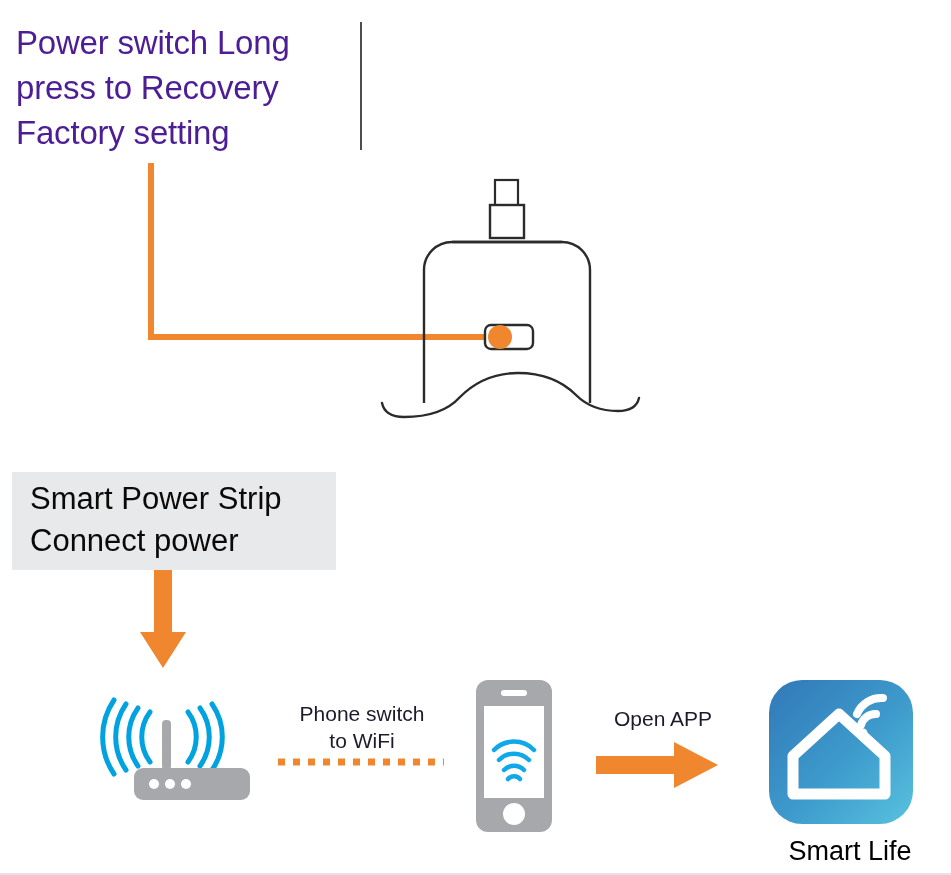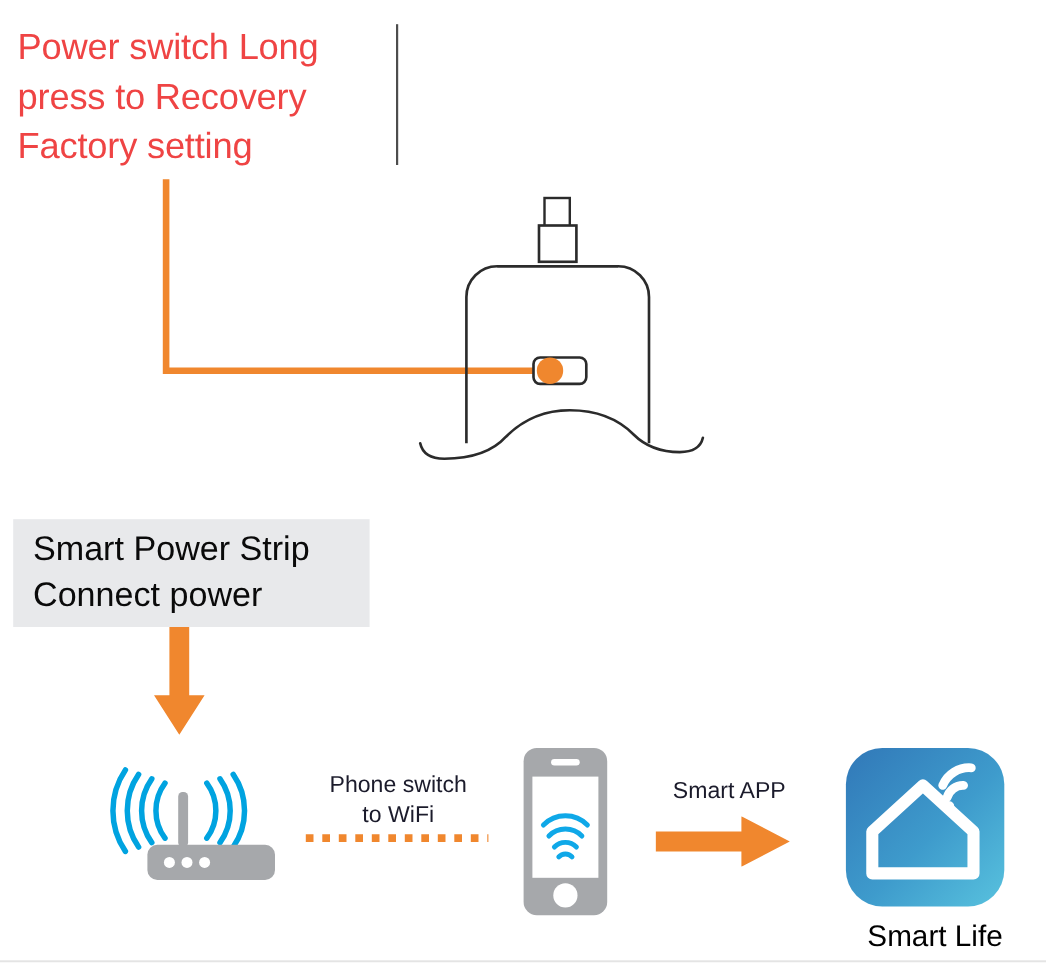--- a/index.html
+++ b/index.html
@@ -19,21 +19,21 @@
     overflow: hidden;
     border-bottom: 2px solid #e4e4e4;
     box-sizing: border-box;
   }
 
   
   .topnote {
     position: absolute;
     font-size: 33px;
     line-height: 45px;
-    color: #ef4444;
+    color: #4c1d95;
     white-space: pre-line;
     letter-spacing: -0.2px;
   }
   #note-power  { left: 16px;  top: 20px; width: 330px; }
   #note-wifi   { left: 392px; top: 20px; width: 545px; }
 
   #top-divider {
     position: absolute;
     left: 360px;
     top: 22px;
@@ -181,21 +181,21 @@
     <circle cx="48" cy="138" r="11" fill="#ffffff"></circle>
 
     <g fill="none" stroke="#0FA8E8" stroke-width="4.5" stroke-linecap="round">
       <path d="M 28 74 a 28 28 0 0 1 40 0"></path>
       <path d="M 33 84 a 21 21 0 0 1 30 0"></path>
       <path d="M 38 94 a 14 14 0 0 1 20 0"></path>
       <path d="M 42 103 a 8 8 0 0 1 12 0"></path>
     </g>
   </svg>
 
-  <div id="open-app-note">Smart APP</div>
+  <div id="open-app-note">Open APP</div>
 
   <svg id="open-arrow" width="125" height="46" viewBox="0 0 125 46">
     <polygon points="0,14 78,14 78,0 122,23 78,46 78,32 0,32" fill="#F0872E"></polygon>
   </svg>
 
   <svg id="app-icon" width="148" height="148" viewBox="0 0 148 148">
     <defs>
       <linearGradient id="appgrad" x1="0" y1="0" x2="1" y2="1">
         <stop offset="0%" stop-color="#3178B8"></stop>
         <stop offset="55%" stop-color="#3E9BCC"></stop>

